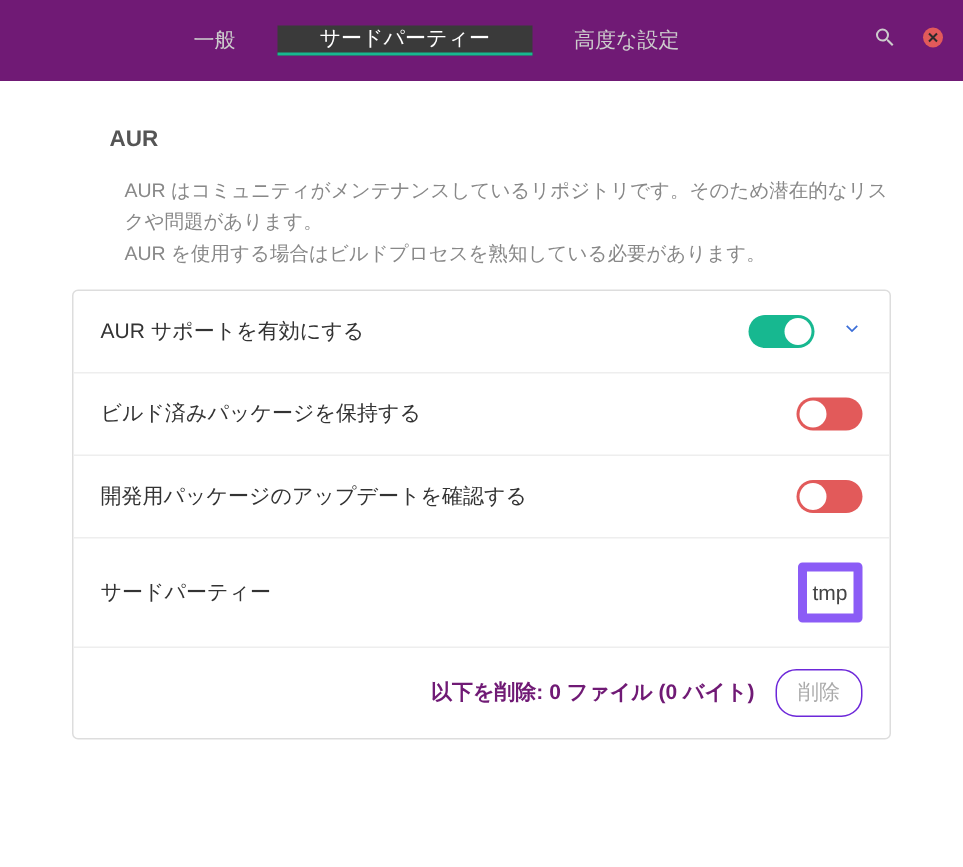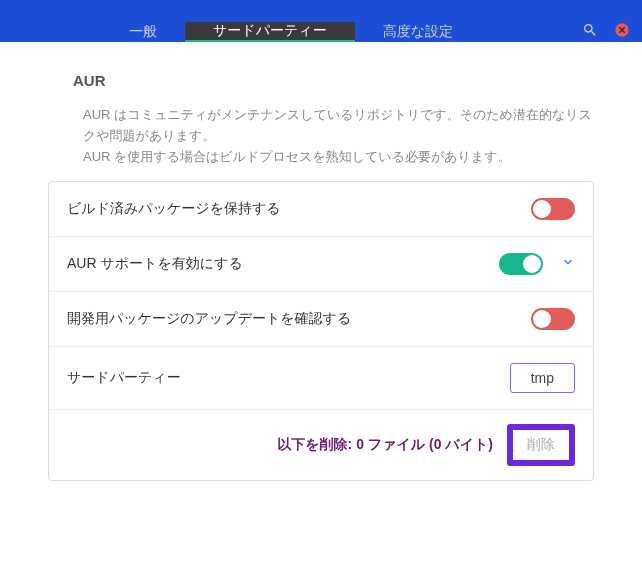--- a/index.html
+++ b/index.html
@@ -1,17 +1,17 @@
 <!DOCTYPE html>
 <html><head>
 <meta charset="utf-8">
 <style>
 * { margin: 0; padding: 0; box-sizing: border-box; }
 body { font-family: -apple-system, "Segoe UI", sans-serif; width: 642px; height: 578px; background: #fff; overflow: hidden; }
-.titlebar { background: #1d4ed8; height: 42px; display: flex; align-items: flex-end; }
+.titlebar { background: #701a75; height: 54px; display: flex; align-items: center; }
 .tabs { display: flex; flex: 1; justify-content: center; }
 .tab { color: #ccc; padding: 0 28px; display: flex; align-items: center; font-size: 14px; cursor: pointer; }
 .tab.active { background: #3a3a3a; color: #fff; border-bottom: 2px solid #17b890; }
 .tb-actions { display: flex; align-items: center; padding-right: 12px; gap: 16px; }
 .search-icon svg { width: 16px; height: 16px; fill: #ccc; }
 .close-icon svg { width: 16px; height: 16px; }
 .content { padding: 30px 48px 0 48px; height: calc(578px - 42px); overflow-y: auto; }
 .section-title { font-size: 15px; font-weight: bold; color: #555; margin-bottom: 16px; margin-left: 25px; }
 .section-desc { font-size: 13px; color: #888; line-height: 1.6; margin-bottom: 14px; margin-left: 35px; }
 .panel { border: 1px solid #ddd; border-radius: 4px; background: #fff; }
@@ -19,24 +19,24 @@
 .row:last-child { border-bottom: none; }
 .row-label { flex: 1; font-size: 14px; color: #333; }
 .toggle { width: 44px; height: 22px; border-radius: 11px; position: relative; cursor: pointer; }
 .toggle::after { content: ""; position: absolute; width: 18px; height: 18px; background: #fff; border-radius: 50%; top: 2px; }
 .toggle.on { background: #17b890; }
 .toggle.on::after { right: 2px; }
 .toggle.off { background: #e25a5a; }
 .toggle.off::after { left: 2px; }
 .chevron { margin-left: 18px; }
 .chevron svg { width: 14px; height: 14px; stroke: #3b6ed8; fill: none; stroke-width: 2; }
-.dir-btn { border: 1px solid #8b5cf6; background: #fff; padding: 6px 20px; border-radius: 3px; font-size: 14px; color: #444; cursor: pointer; }
+.dir-btn { border: 6px solid #8b5cf6; background: #fff; padding: 6px 4px; border-radius: 3px; font-size: 14px; color: #444; cursor: pointer; }
 .footer-row { display: flex; align-items: center; padding: 14px 18px; justify-content: flex-end; gap: 14px; }
 .footer-text { font-size: 14px; color: #701a75; font-weight: bold; }
-.delete-btn { border: 6px solid #6d28d9; background: #fff; padding: 6px 14px; border-radius: 3px; font-size: 14px; color: #aaa; cursor: pointer; }
+.delete-btn { border: 1px solid #6d28d9; background: #fff; padding: 6px 14px; border-radius: 14px; font-size: 14px; color: #aaa; cursor: pointer; }
 .sec2 { margin-top: 36px; }
 </style>
 </head>
 <body>
 
 <div class="titlebar">
   <div class="tabs">
     <div class="tab">
         <span>一般</span>
       </div>
@@ -60,29 +60,29 @@
 
 <div class="content">
   <div>
     <div class="section-title">AUR</div>
     <div class="section-desc">
       <span>AUR はコミュニティがメンテナンスしているリポジトリです。そのため潜在的なリスクや問題があります。</span><br>
       <span>AUR を使用する場合はビルドプロセスを熟知している必要があります。</span>
     </div>
     <div class="panel">
       <div class="row">
-        <div class="row-label">ビルド済みパッケージを保持する</div>
-        <div class="toggle off"></div>
-      </div>
-      <div class="row">
         <div class="row-label">AUR サポートを有効にする</div>
         <div class="toggle on"></div>
         <span class="chevron"><svg viewBox="0 0 24 24">
               <polyline points="6 9 12 15 18 9"></polyline>
             </svg></span>
+      </div>
+      <div class="row">
+        <div class="row-label">ビルド済みパッケージを保持する</div>
+        <div class="toggle off"></div>
       </div>
       <div class="row">
         <div class="row-label">開発用パッケージのアップデートを確認する</div>
         <div class="toggle off"></div>
       </div>
       <div class="row">
         <div class="row-label">サードパーティー</div>
         <button class="dir-btn">tmp</button>
       </div>
       <div class="footer-row">

